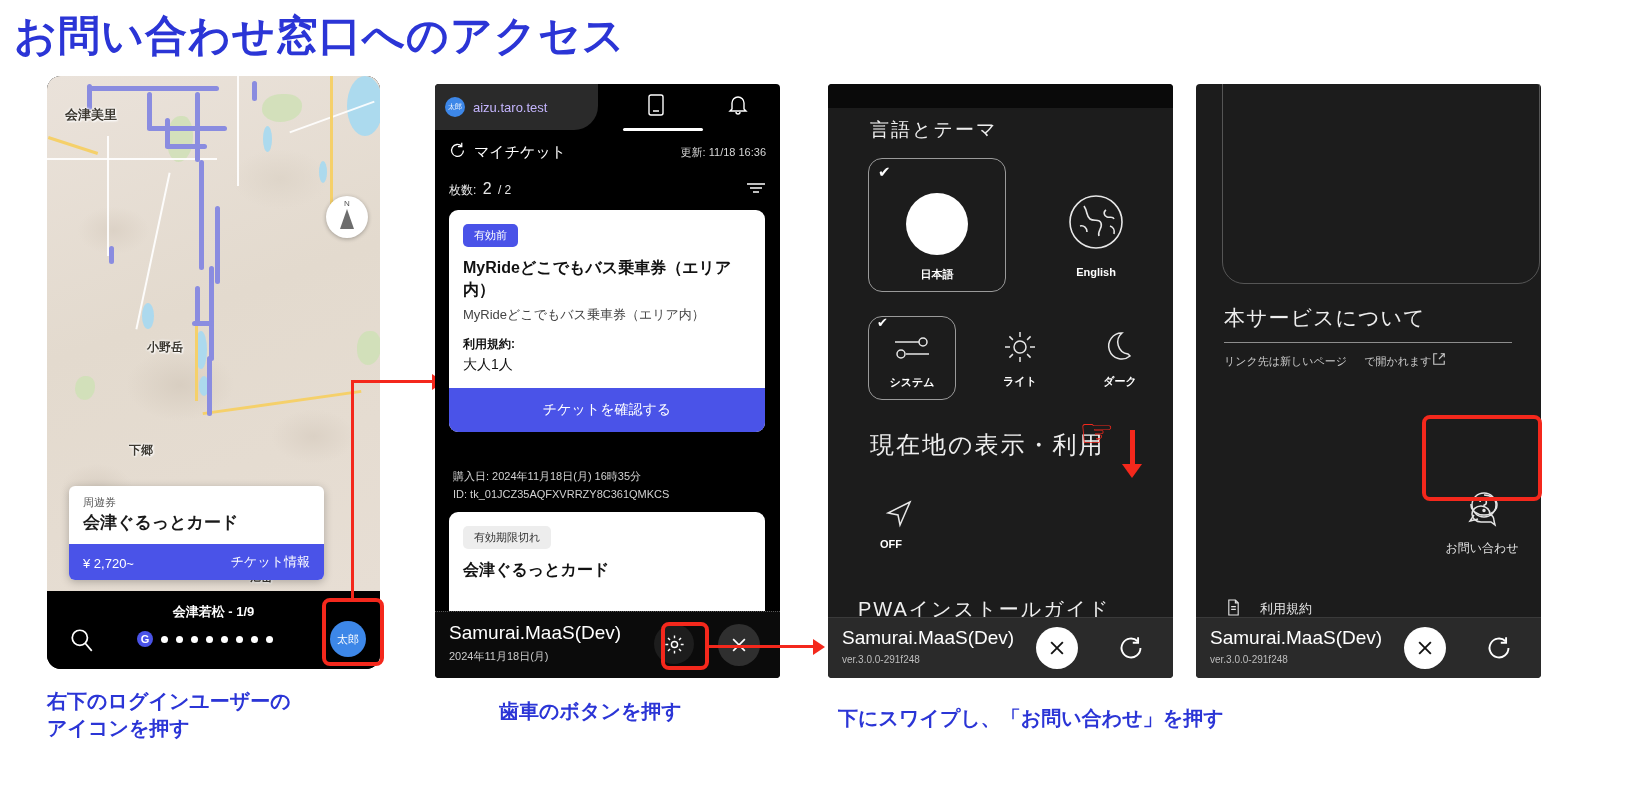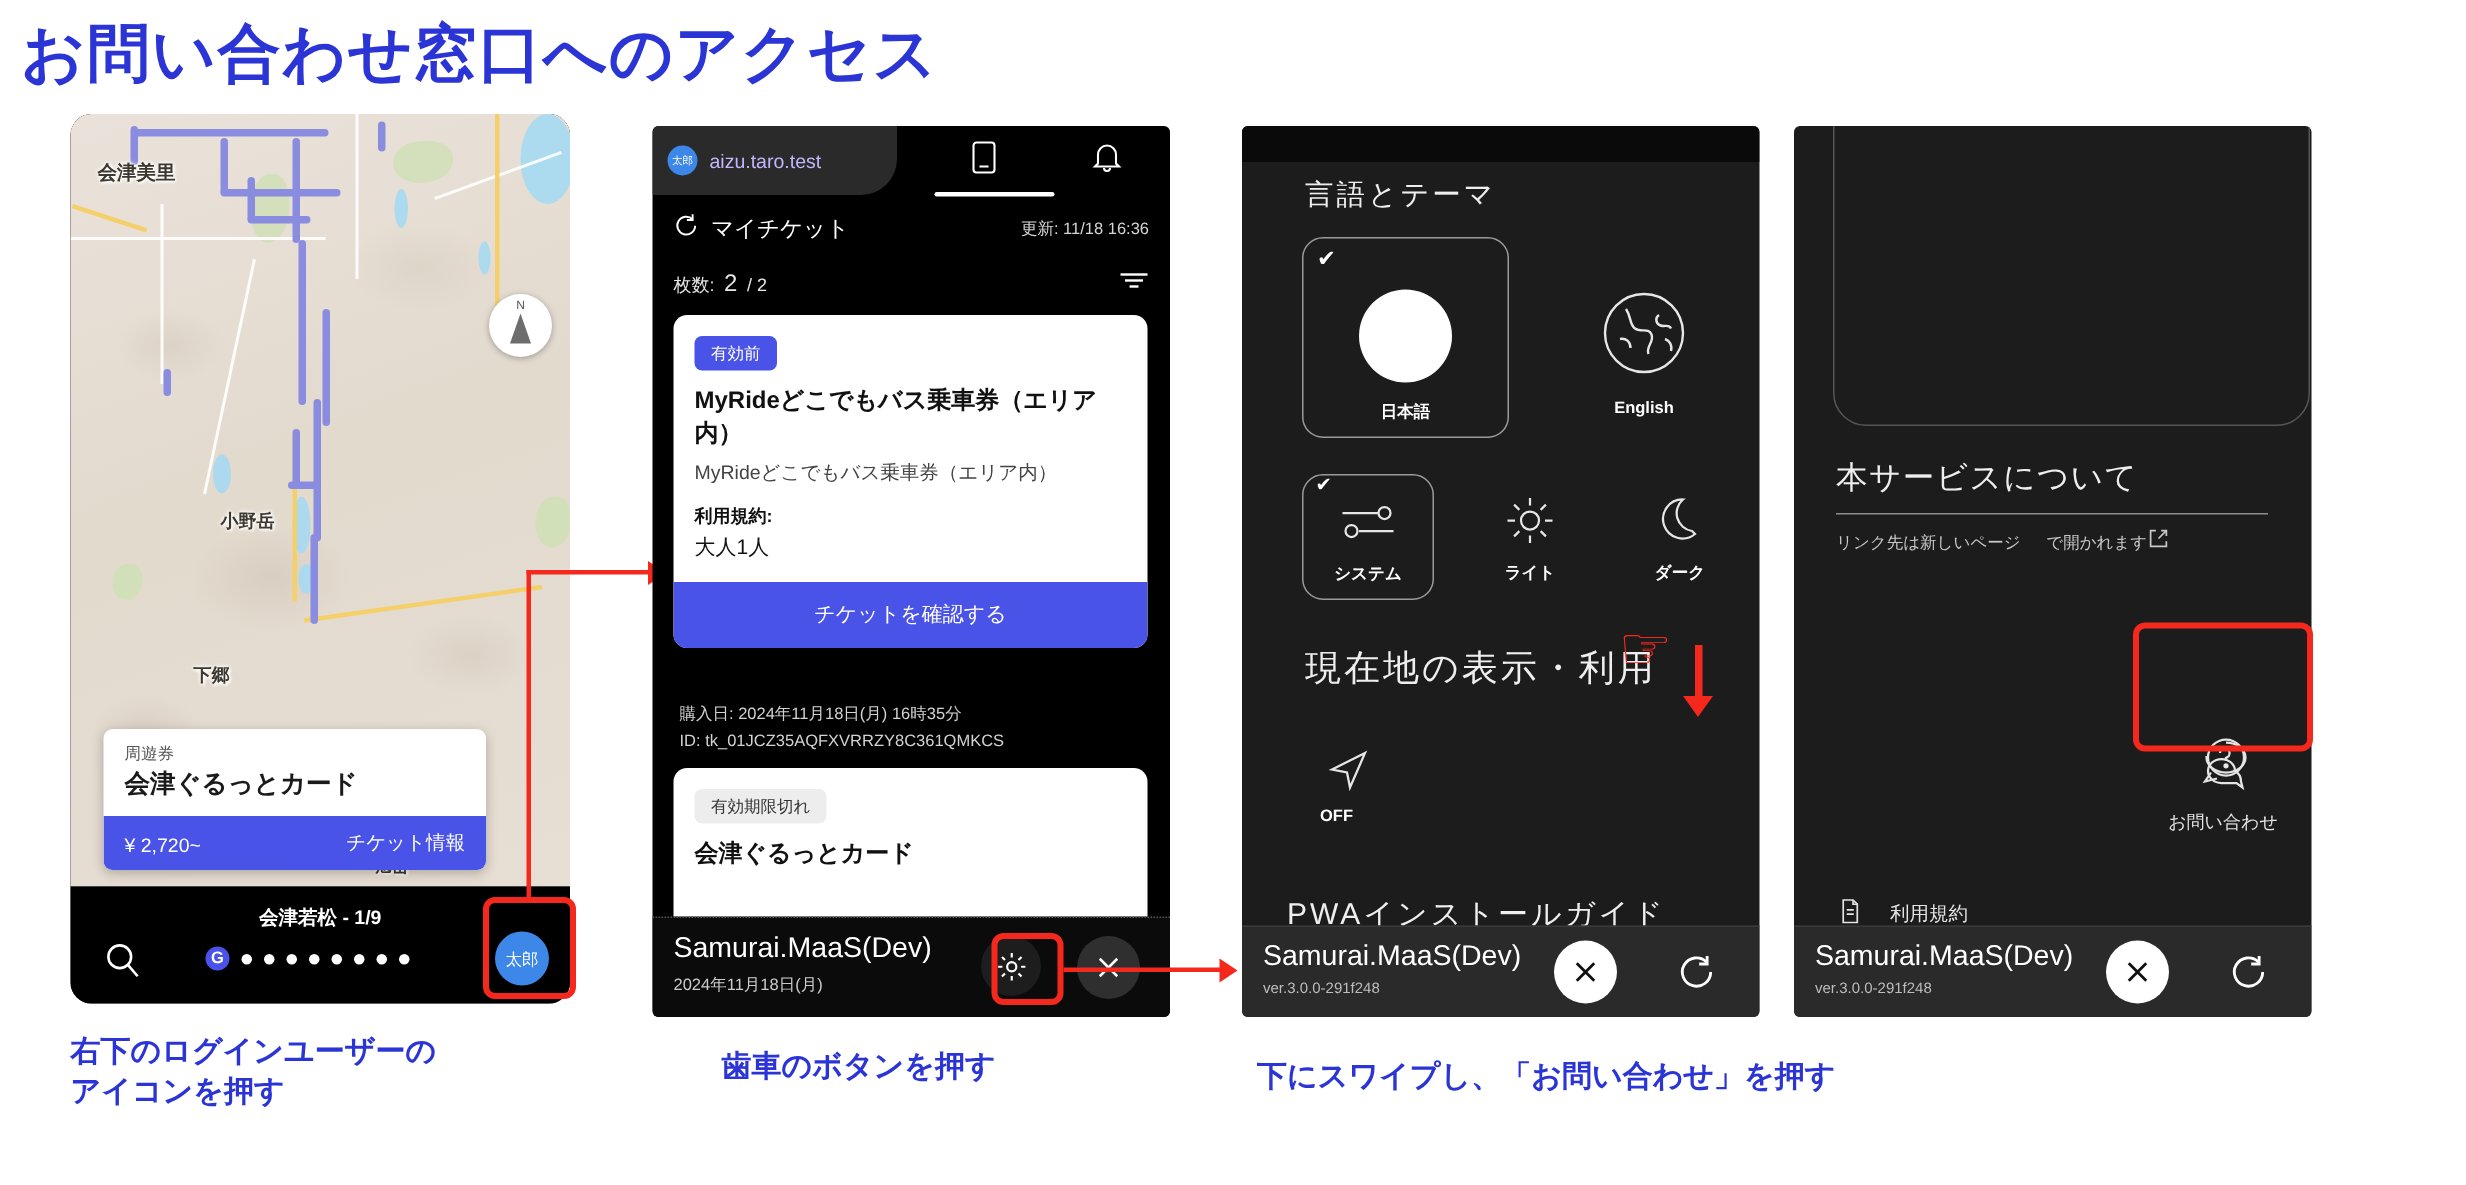--- a/index.html
+++ b/index.html
@@ -475,14 +475,14 @@
       </svg>
     </div>
   </div>
 </div>
 <div class="redbox" style="left:1422px;top:415px;width:120px;height:86px;"></div>
 
 <div class="caption" style="left:47px;top:688px;">
   <div>右下のログインユーザーの</div>
   <div>アイコンを押す</div>
 </div>
-<div class="caption" style="left:481px;top:698px;text-align:right;">歯車のボタンを押す</div>
+<div class="caption" style="left:499px;top:698px;text-align:right;">歯車のボタンを押す</div>
 <div class="caption" style="left:838px;top:705px;">下にスワイプし、「お問い合わせ」を押す</div>
 
 </body></html>

